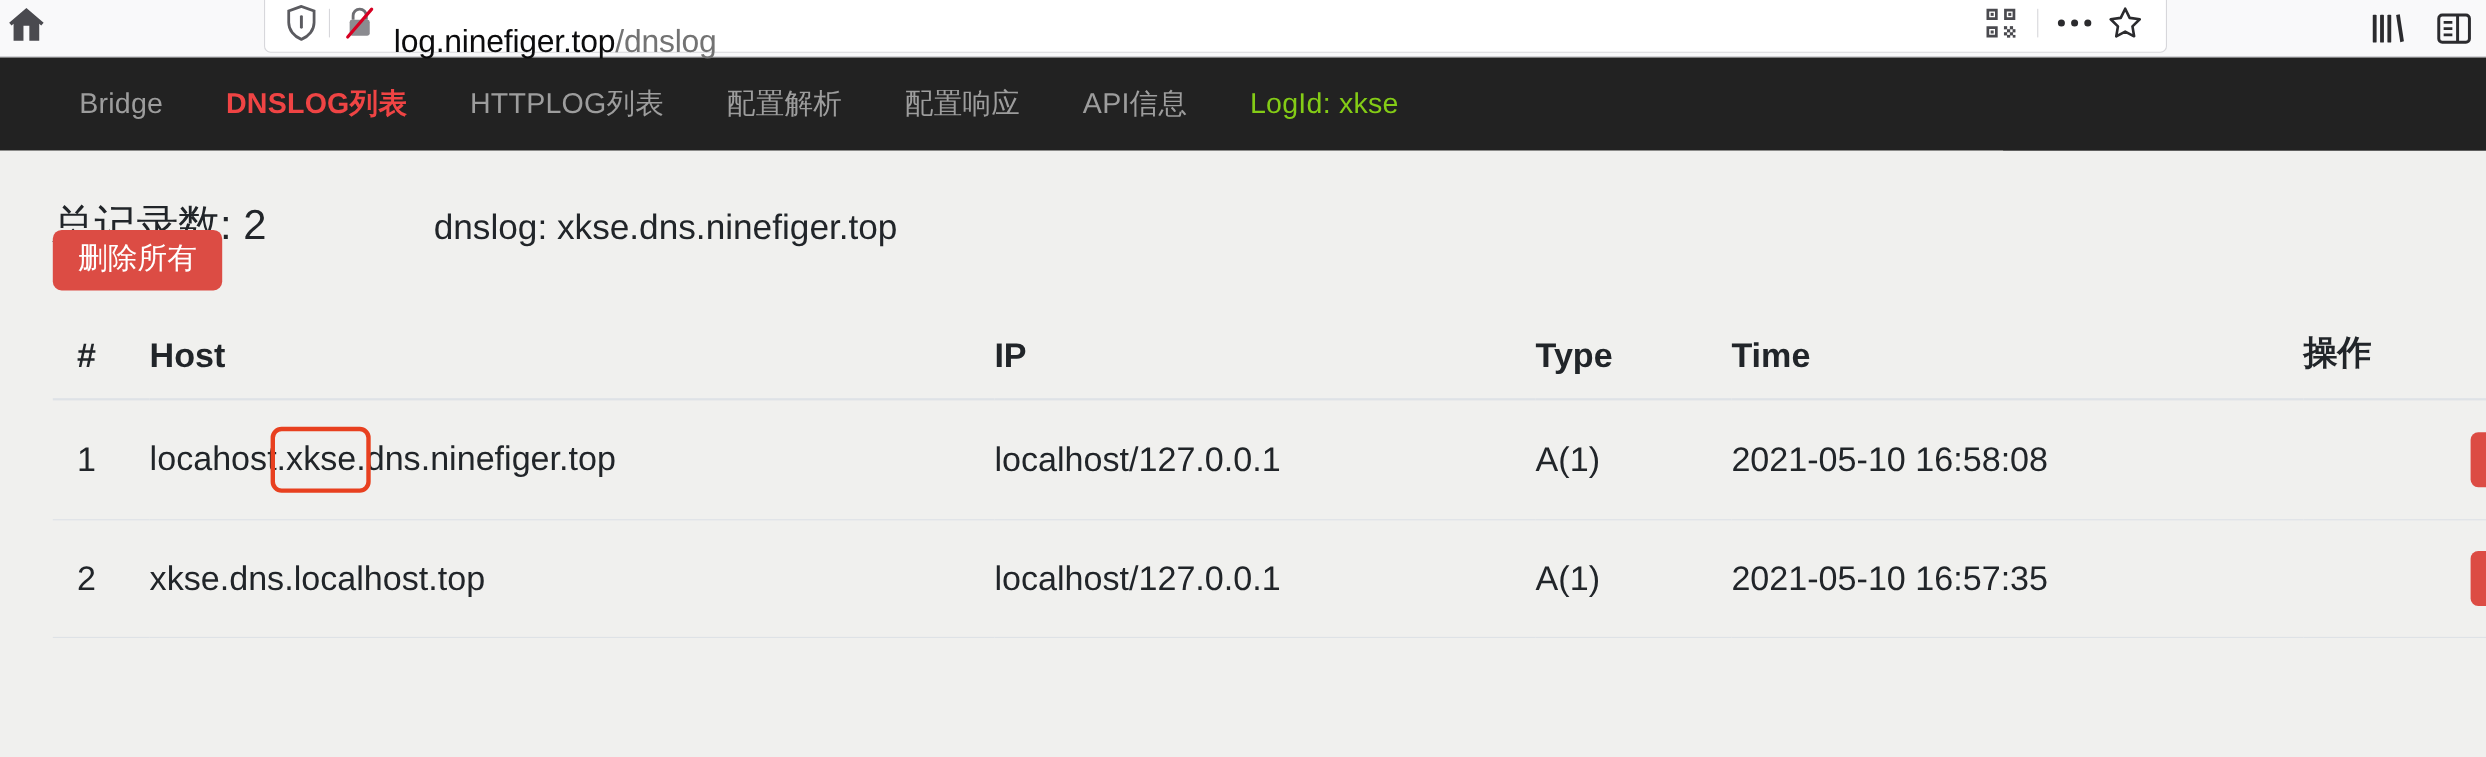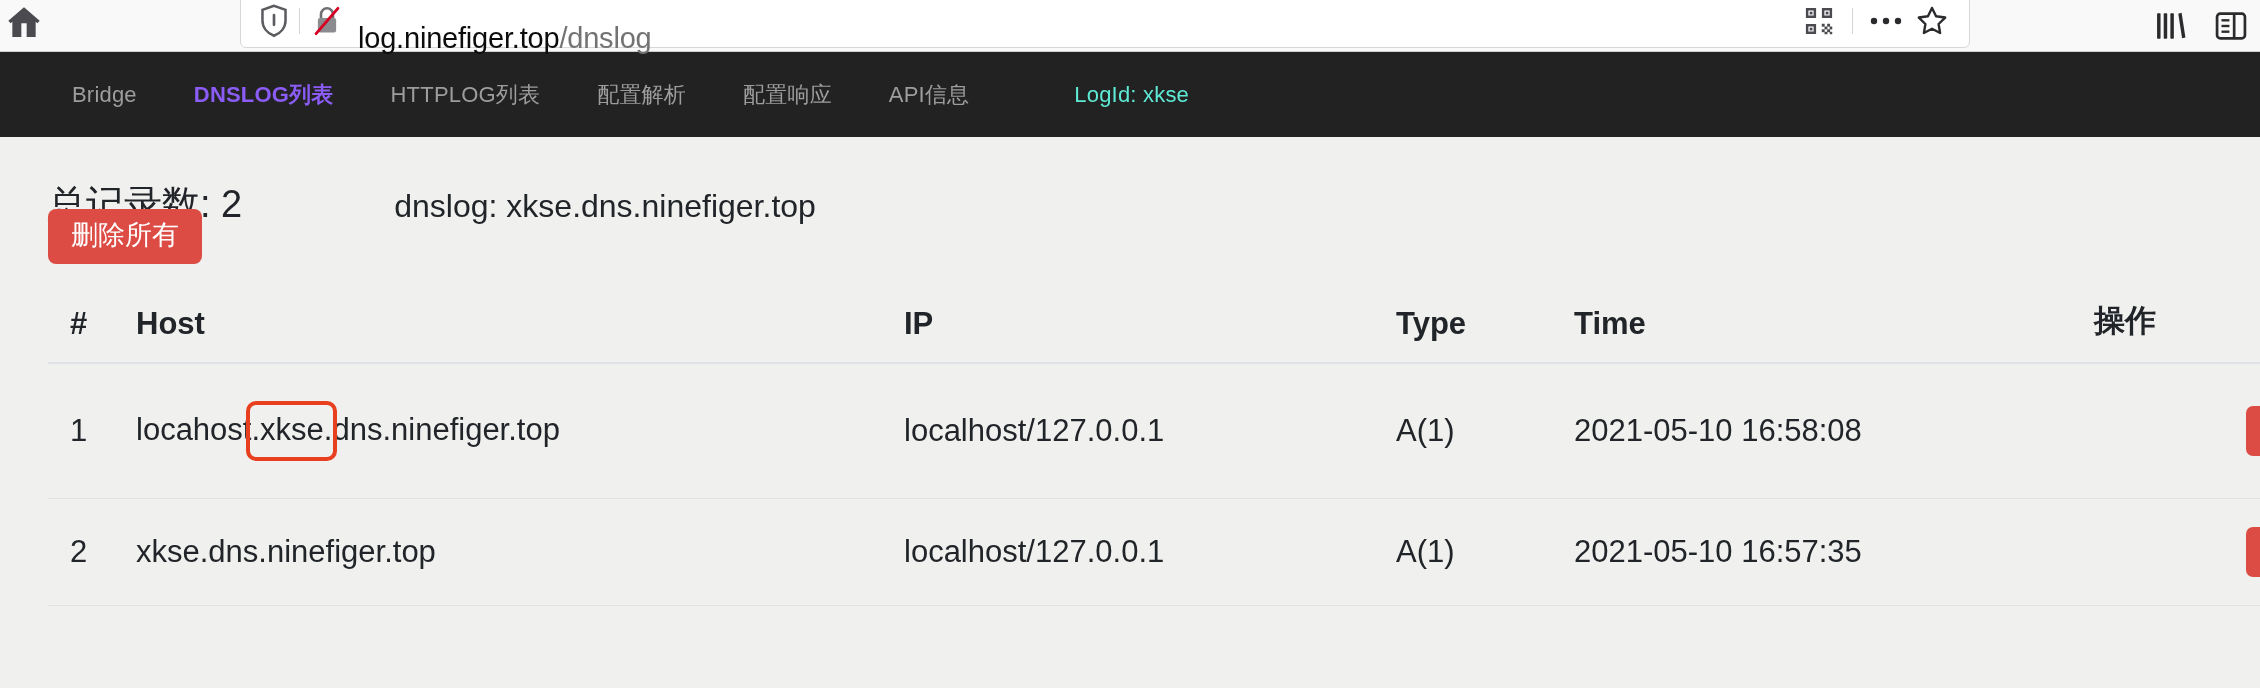--- a/index.html
+++ b/index.html
@@ -99,28 +99,28 @@
   
   .navbar {
     width: 2260px;
     height: 85px;
     background: #222222;
     display: flex;
     align-items: center;
     padding-left: 72px;
   }
   .nav-item {
-    font-size: 22px;
+    font-size: 26px;
     color: #9d9d9d;
     margin-right: 57px;
     white-space: nowrap;
     letter-spacing: 0.2px;
   }
-  .nav-item.active { color: #8b5cf6; font-weight: bold; }
-  .nav-item.logid { color: #5eead4; margin-right: 0; margin-left: 48px; }
+  .nav-item.active { color: #ef4444; font-weight: bold; }
+  .nav-item.logid { color: #84cc16; margin-right: 0; }
 
   
   .content {
     width: 1821px;
     background: #f0f0ee;
     padding: 0 48px;
   }
 
   .title-row {
     display: flex;
@@ -190,21 +190,21 @@
   .col-time  { width: 520px; }
   .col-op    { width: 260px; text-align: right; padding-right: 18px !important; }
 
   .host-cell { position: relative; display: inline-block; }
   .hl-box {
     position: relative;
     display: inline-block;
     outline: 4px solid #e8401f;
     border-radius: 6px;
     padding: 7px 1px 9px 1px;
-    margin: 13px -1px;
+    margin: 0 -1px;
   }
 
   
   svg { display: block; }
 </style>
 </head>
 <body>
 
 <div class="browser-bar">
 
@@ -335,21 +335,21 @@
         <td class="col-type">A(1)</td>
         <td class="col-time">2021-05-10 16:58:08</td>
         <td class="col-op">
           <button class="btn-danger small">删除</button>
         </td>
       </tr>
 
       <tr>
         <td class="col-num">2</td>
         <td class="col-host">
-          <span class="host-cell"><span>xkse.dns.ninefiger.top</span></span>
+          <span class="host-cell"><span>xkse.dns.localhost.top</span></span>
         </td>
         <td class="col-ip">localhost/127.0.0.1</td>
         <td class="col-type">A(1)</td>
         <td class="col-time">2021-05-10 16:57:35</td>
         <td class="col-op">
           <button class="btn-danger small">删除</button>
         </td>
       </tr>
 
     </tbody>

